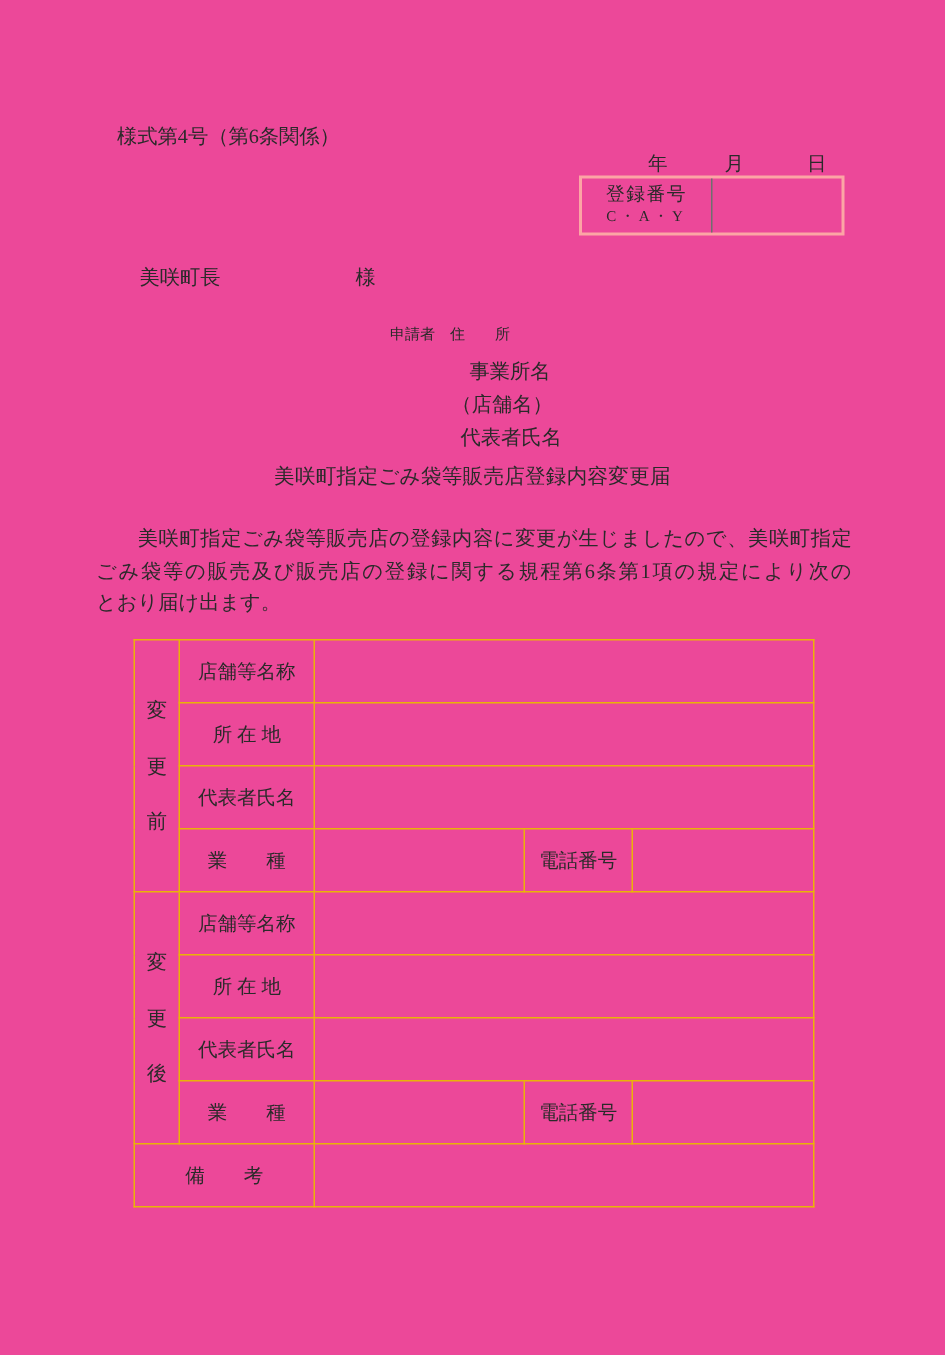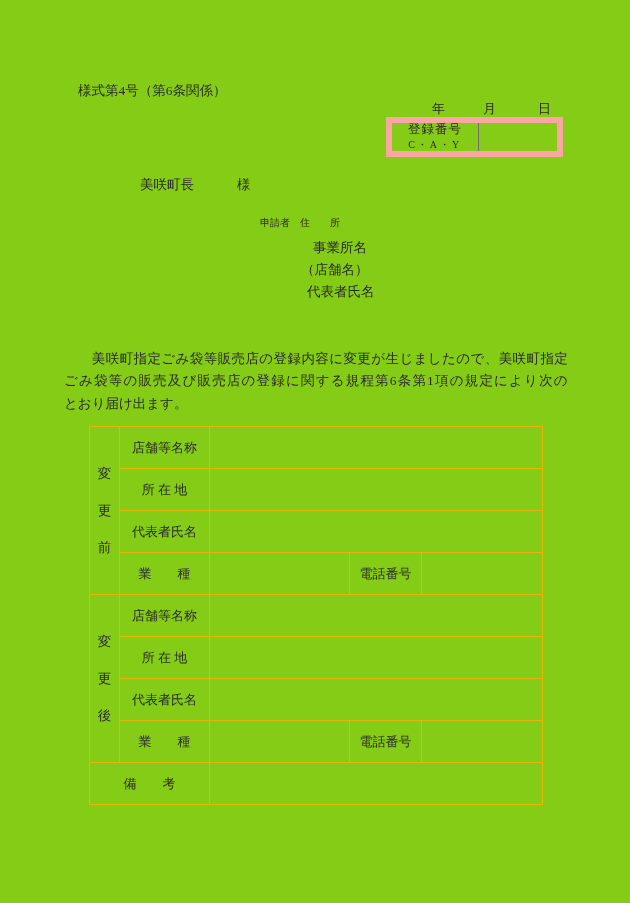--- a/index.html
+++ b/index.html
@@ -1,49 +1,49 @@
 <!DOCTYPE html>
 <html lang="ja"><head>
 <meta charset="utf-8">
 <style>
   html,body{margin:0;padding:0;background:#e8e8e8;}
   .page{
     position:relative;
     width:630px;height:903px;
-    background:#84cc16;
+    background:#ec4899;
     color:#2a2a2a;
     font-family:"Liberation Serif","DejaVu Serif",serif;
     overflow:hidden;
   }
   .abs{position:absolute;white-space:pre;}
 
   
   .form-number{left:78px;top:82px;font-size:13.5px;}
   .date-year{left:432px;top:100px;font-size:13px;}
   .date-month{left:483px;top:100px;font-size:13px;}
   .date-day{left:538px;top:100px;font-size:13px;}
 
   .reg-box{
     position:absolute;left:386px;top:117px;
     width:177px;height:40px;
-    border:6px solid #fca5a5;
+    border:2px solid #fca5a5;
     display:flex;box-sizing:border-box;justify-content:center;
   }
   .reg-left{
     width:87px;box-sizing:border-box;
     border-right:1px solid #6f6f6f;
     display:flex;flex-direction:column;
     align-items:center;justify-content:center;
   }
   .reg-label{font-size:12.5px;letter-spacing:1px;line-height:16px;}
   .reg-code{font-size:10px;letter-spacing:2.5px;line-height:16px;}
   .reg-right{flex:1;}
 
   
-  .addressee-name{left:93px;top:176px;font-size:13.5px;margin-left:47px;}
+  .addressee-name{left:93px;top:176px;font-size:13.5px;}
   .addressee-honorific{left:237px;top:176px;font-size:13.5px;}
   .app-line1{left:260px;top:216px;font-size:10px;}
   .app-line2{left:313px;top:239px;font-size:13.5px;}
   .app-line3{left:301px;top:261px;font-size:13.5px;text-align:right;}
   .app-line4{left:307px;top:283px;font-size:13.5px;}
 
   
   .doc-title{
     position:absolute;left:0;top:309px;width:630px;
     text-align:center;font-size:13.7px;letter-spacing:.2px;
@@ -93,20 +93,21 @@
   </div>
 
   <span class="abs addressee-name">美咲町長</span>
   <span class="abs addressee-honorific">様</span>
 
   <div class="abs app-line1">申請者　住　　所</div>
   <div class="abs app-line2">事業所名</div>
   <div class="abs app-line3">（店舗名）</div>
   <div class="abs app-line4">代表者氏名</div>
 
+  <div class="doc-title">美咲町指定ごみ袋等販売店登録内容変更届</div>
 
   <div class="body-text">
     <div class="jline">
         <span>　</span>
         <span>　</span>
         <span>美</span>
         <span>咲</span>
         <span>町</span>
         <span>指</span>
         <span>定</span>
@@ -170,21 +171,21 @@
         <span>項</span>
         <span>の</span>
         <span>規</span>
         <span>定</span>
         <span>に</span>
         <span>よ</span>
         <span>り</span>
         <span>次</span>
         <span>の</span>
       </div>
-    <div style="white-space:pre;">とおり届け出ます。</div>
+    <div style="white-space:pre;font-family:Liberation Mono, monospace;">とおり届け出ます。</div>
   </div>
 
   <table class="main-table">
     <colgroup>
       <col style="width:30px">
         <col style="width:90px">
         <col style="width:140px">
         <col style="width:72px">
         <col style="width:121px">
     </colgroup>

